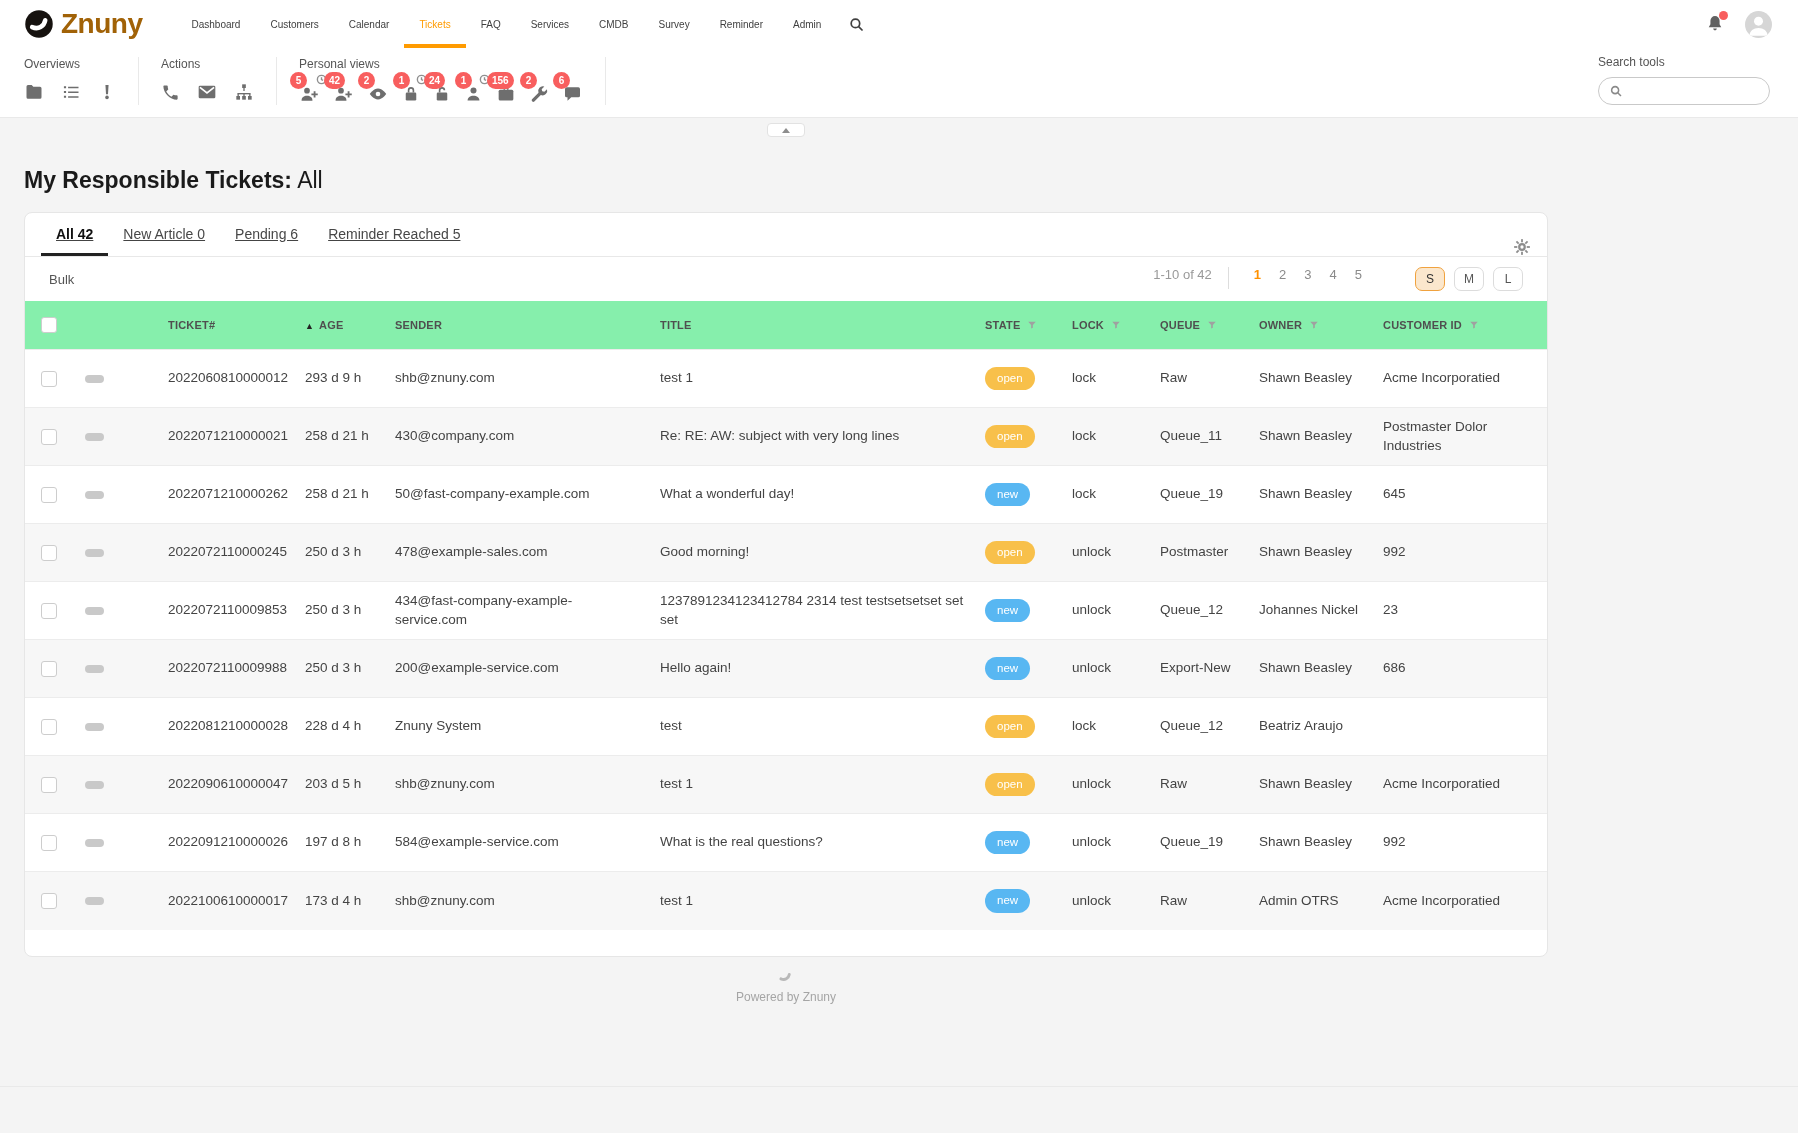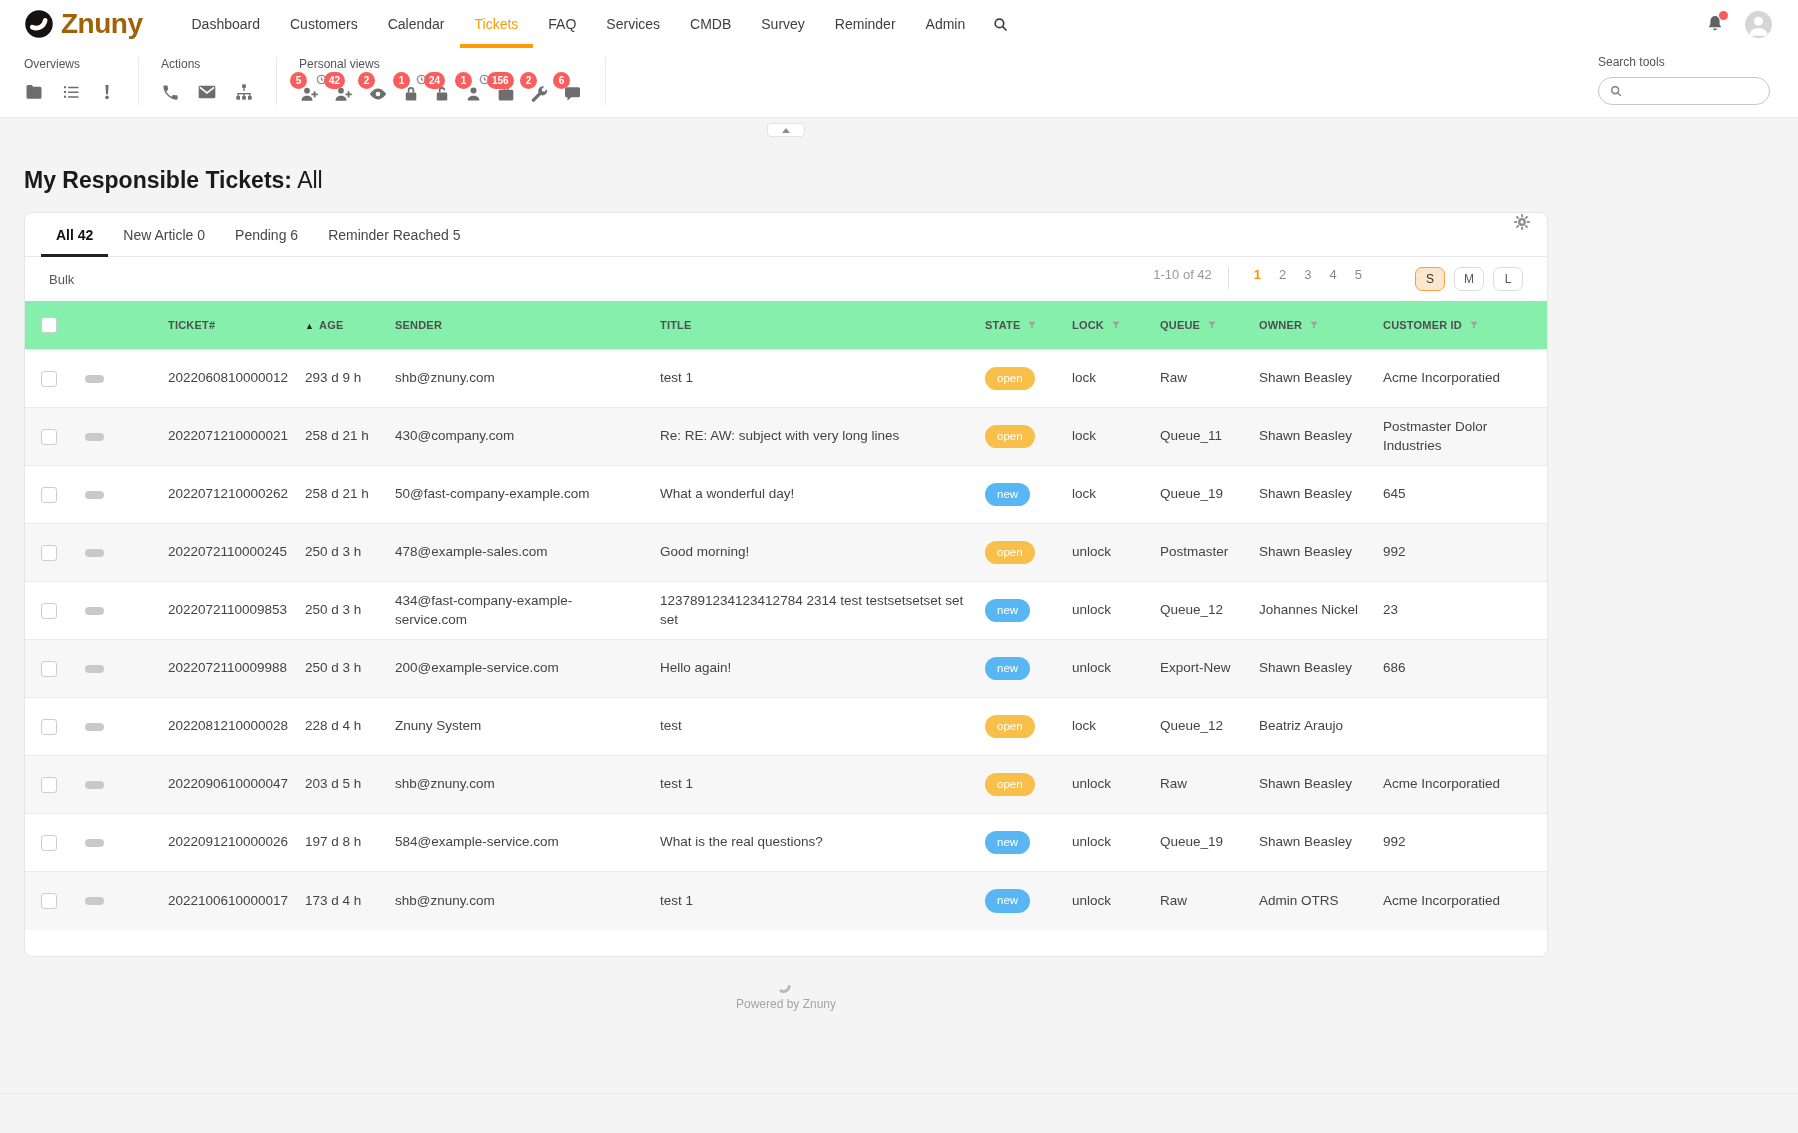--- a/index.html
+++ b/index.html
@@ -14,21 +14,21 @@
   
   .topnav {
     height:48px; background:#fff; display:flex; align-items:center;
     padding:0 26px 0 24px;
   }
   .brand { display:flex; align-items:center; gap:7px; cursor:pointer; }
   .brand-name { font-size:28px; font-weight:bold; color:#a16207; letter-spacing:-0.5px; }
   .nav-links { display:flex; margin-left:34px; height:48px; }
   .nav-item {
     display:flex; align-items:center; padding:0 15px; height:48px;
-    font-size:14px; color:#3f3f3f; cursor:pointer;
+    font-size:10px; color:#3f3f3f; cursor:pointer;
     border-bottom:4px solid transparent; padding-top:4px;
   }
   .nav-item.active { color:#ff9b00; border-bottom-color:#ff9b00; }
   .nav-search { display:flex; align-items:center; padding:0 12px; cursor:pointer; color:#3f3f3f; }
   .topnav-right { margin-left:auto; display:flex; align-items:center; gap:20px; }
   .bell-wrap { position:relative; color:#616161; cursor:pointer; }
   .bell-dot {
     position:absolute; top:-3px; right:-3px; width:9px; height:9px;
     background:#f85e5e; border-radius:50%;
   }
@@ -80,21 +80,21 @@
     border-bottom:5px solid #8d8d8d;
   }
   .page-title { margin:30px 0 18px; font-size:23px; color:#1a1a1a; }
   .page-title .bold { font-weight:bold;margin-top:40px; }
   .page-title .rest { font-weight:normal; }
 
   .card {
     background:#fff; border:1px solid #e6e6e6; border-radius:8px;
     padding-bottom:26px; overflow:hidden;
   }
-  .tabs-row { display:flex; align-items:flex-start; height:44px; border-bottom:1px solid #e8e8e8; padding:0 16px; }
+  .tabs-row { display:flex; align-items:flex-end; height:44px; border-bottom:1px solid #e8e8e8; padding:0 16px;text-decoration:underline; }
   .tab {
     height:44px; display:flex; align-items:center; padding:0 15px;
     font-size:14px; color:#474747; cursor:pointer; border-bottom:3px solid transparent; padding-top:3px;
   }
   .tab.active { font-weight:bold; color:#111; border-bottom-color:#222; }
   .tabs-gear { margin-left:auto; color:#8d8d8d; cursor:pointer; }
 
   .bulkbar { display:flex; align-items:center; height:44px; padding:0 24px; }
   .bulk-label { font-size:13px; color:#555; cursor:pointer; }
   .bulk-right { margin-left:auto; display:flex; align-items:flex-start; }
@@ -133,21 +133,21 @@
   .sort-asc { font-size:9px; color:#222; margin-right:5px; }
   .funnel { display:inline-block; margin-left:7px; vertical-align:-1px; color:#a0a0a0; }
   .state-badge {
     display:inline-block; padding:4px 12px; border-radius:12px;
     color:#fff; font-size:11.5px;
   }
   .state-badge.open { background:#f8c04a; }
   .state-badge.new  { background:#58b7f2; }
 
   
-  .footer { display:flex; flex-direction:column; align-items:center; padding:24px 0 0; }
+  .footer { display:flex; flex-direction:column; align-items:center; gap:5px; padding:12px 0 0; }
   .footer-text { font-size:12px; color:#a5a5a5; }
   .bottom-divider { border:none; border-top:1px solid #e9e9e9; margin:82px 0 0; }
 </style>
 </head>
 <body>
 
 <div class="topnav">
   <div class="brand">
     <span>
       <svg width="30" height="30" viewBox="0 0 24 24">

